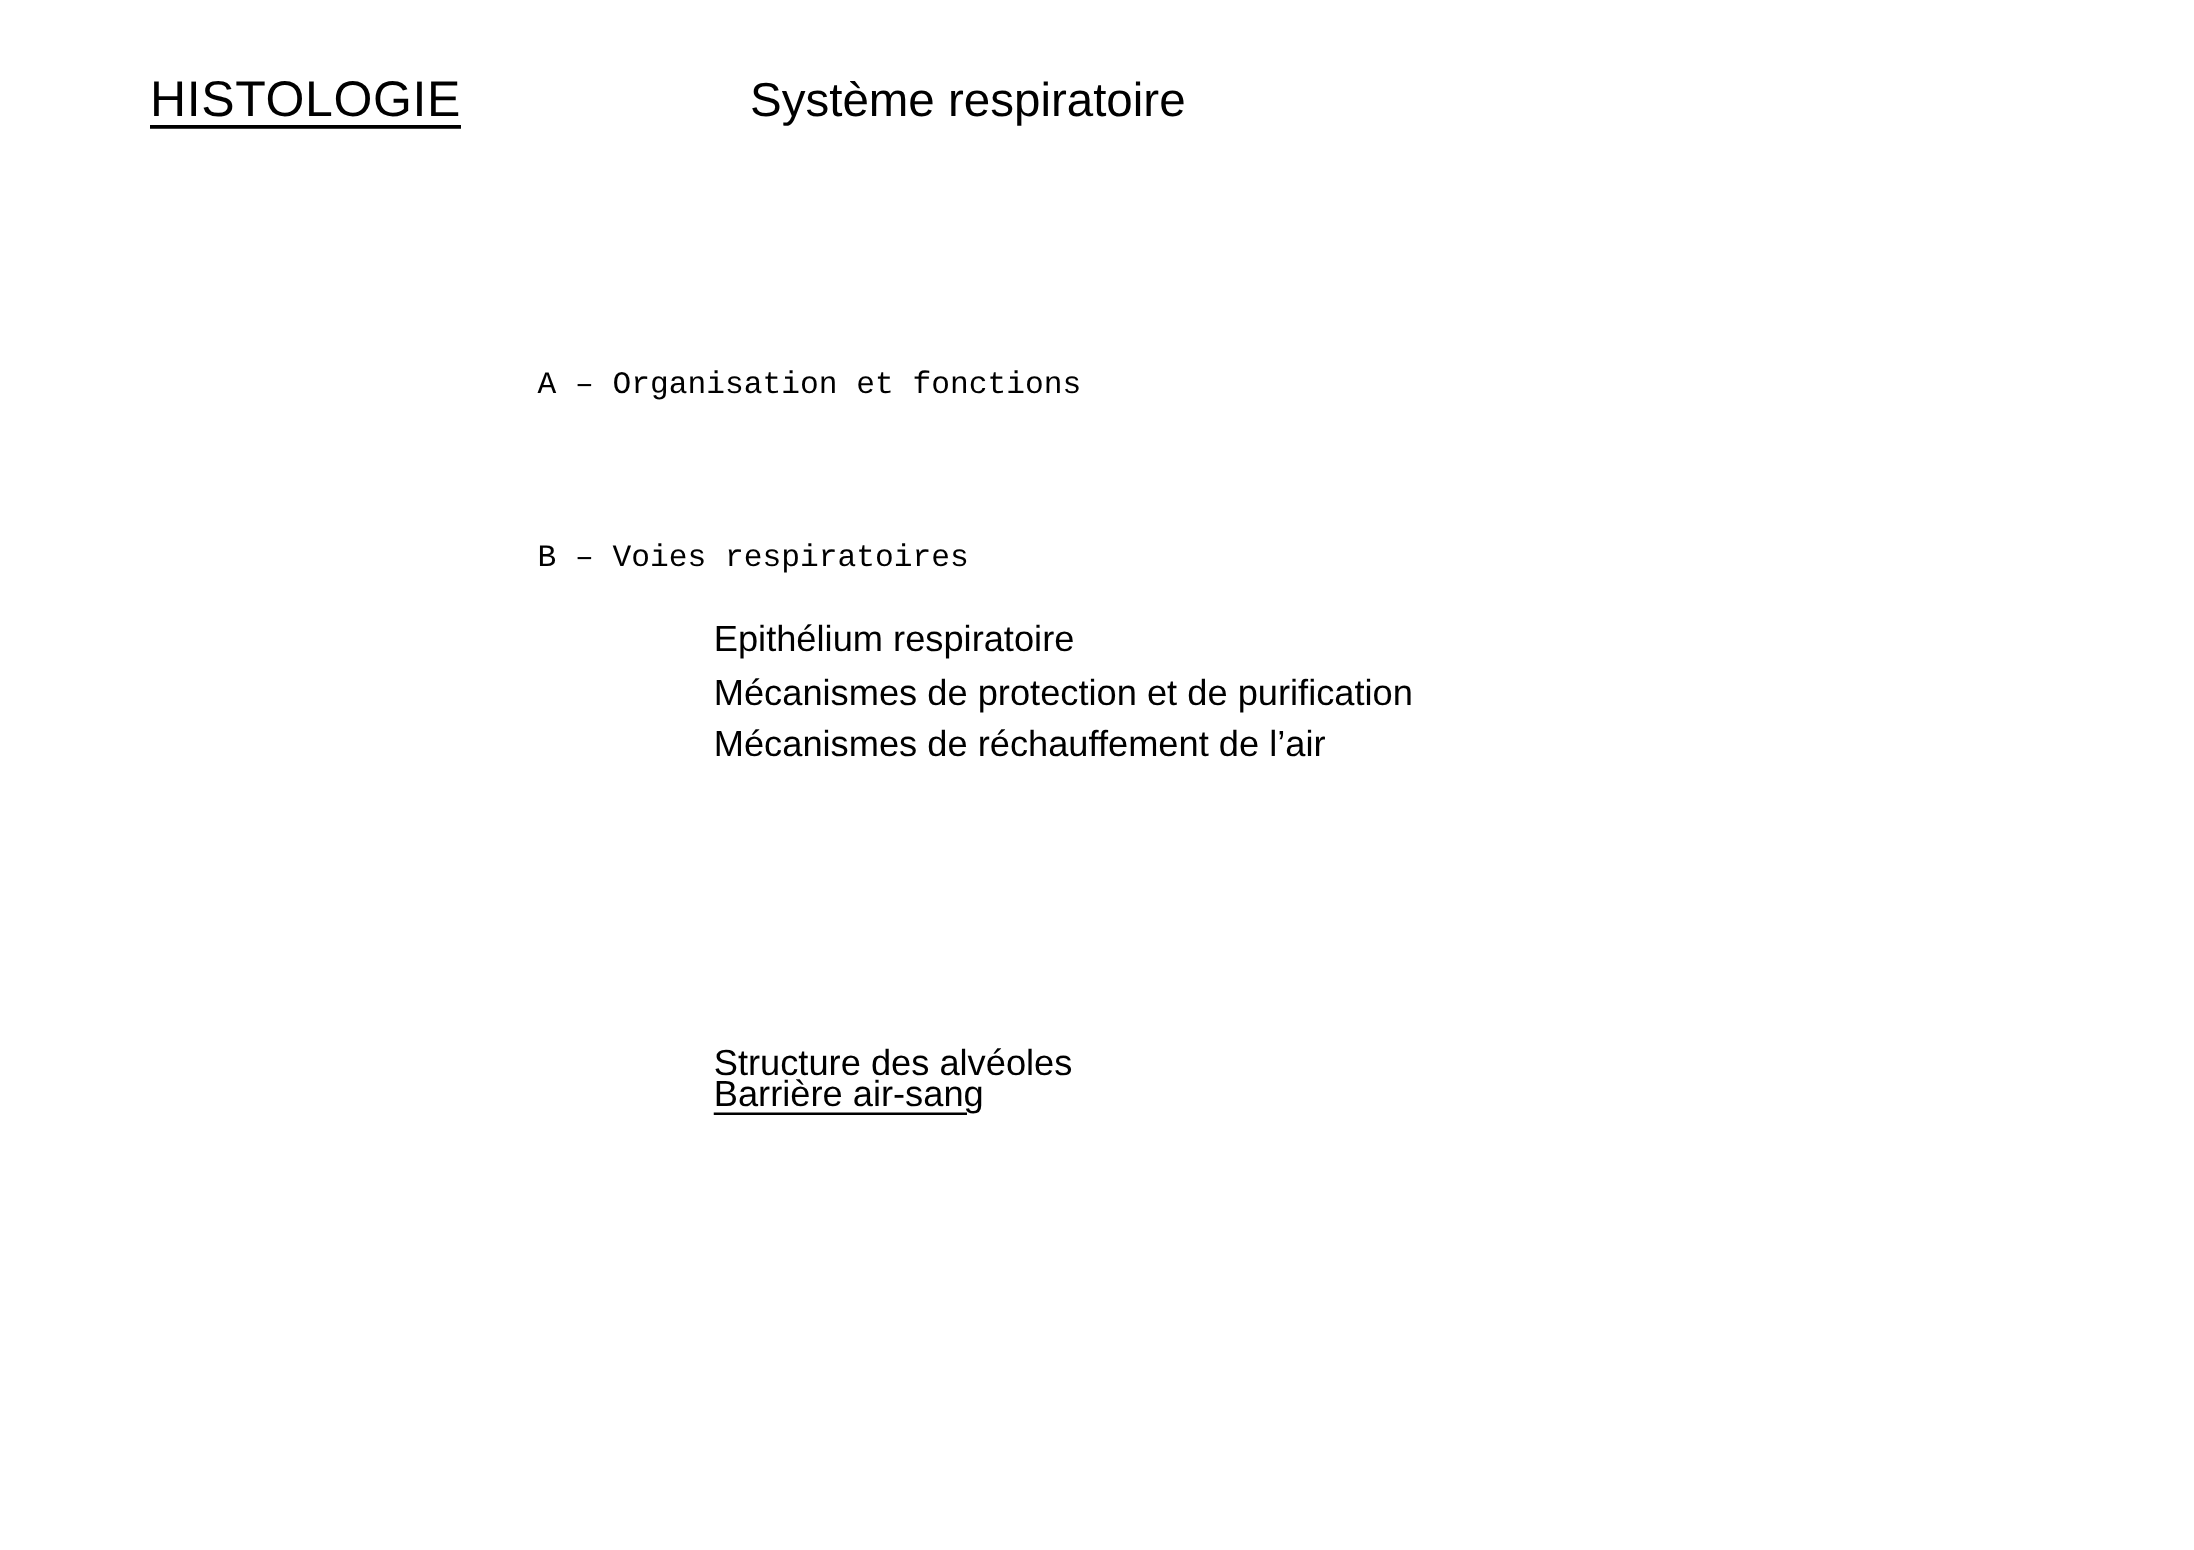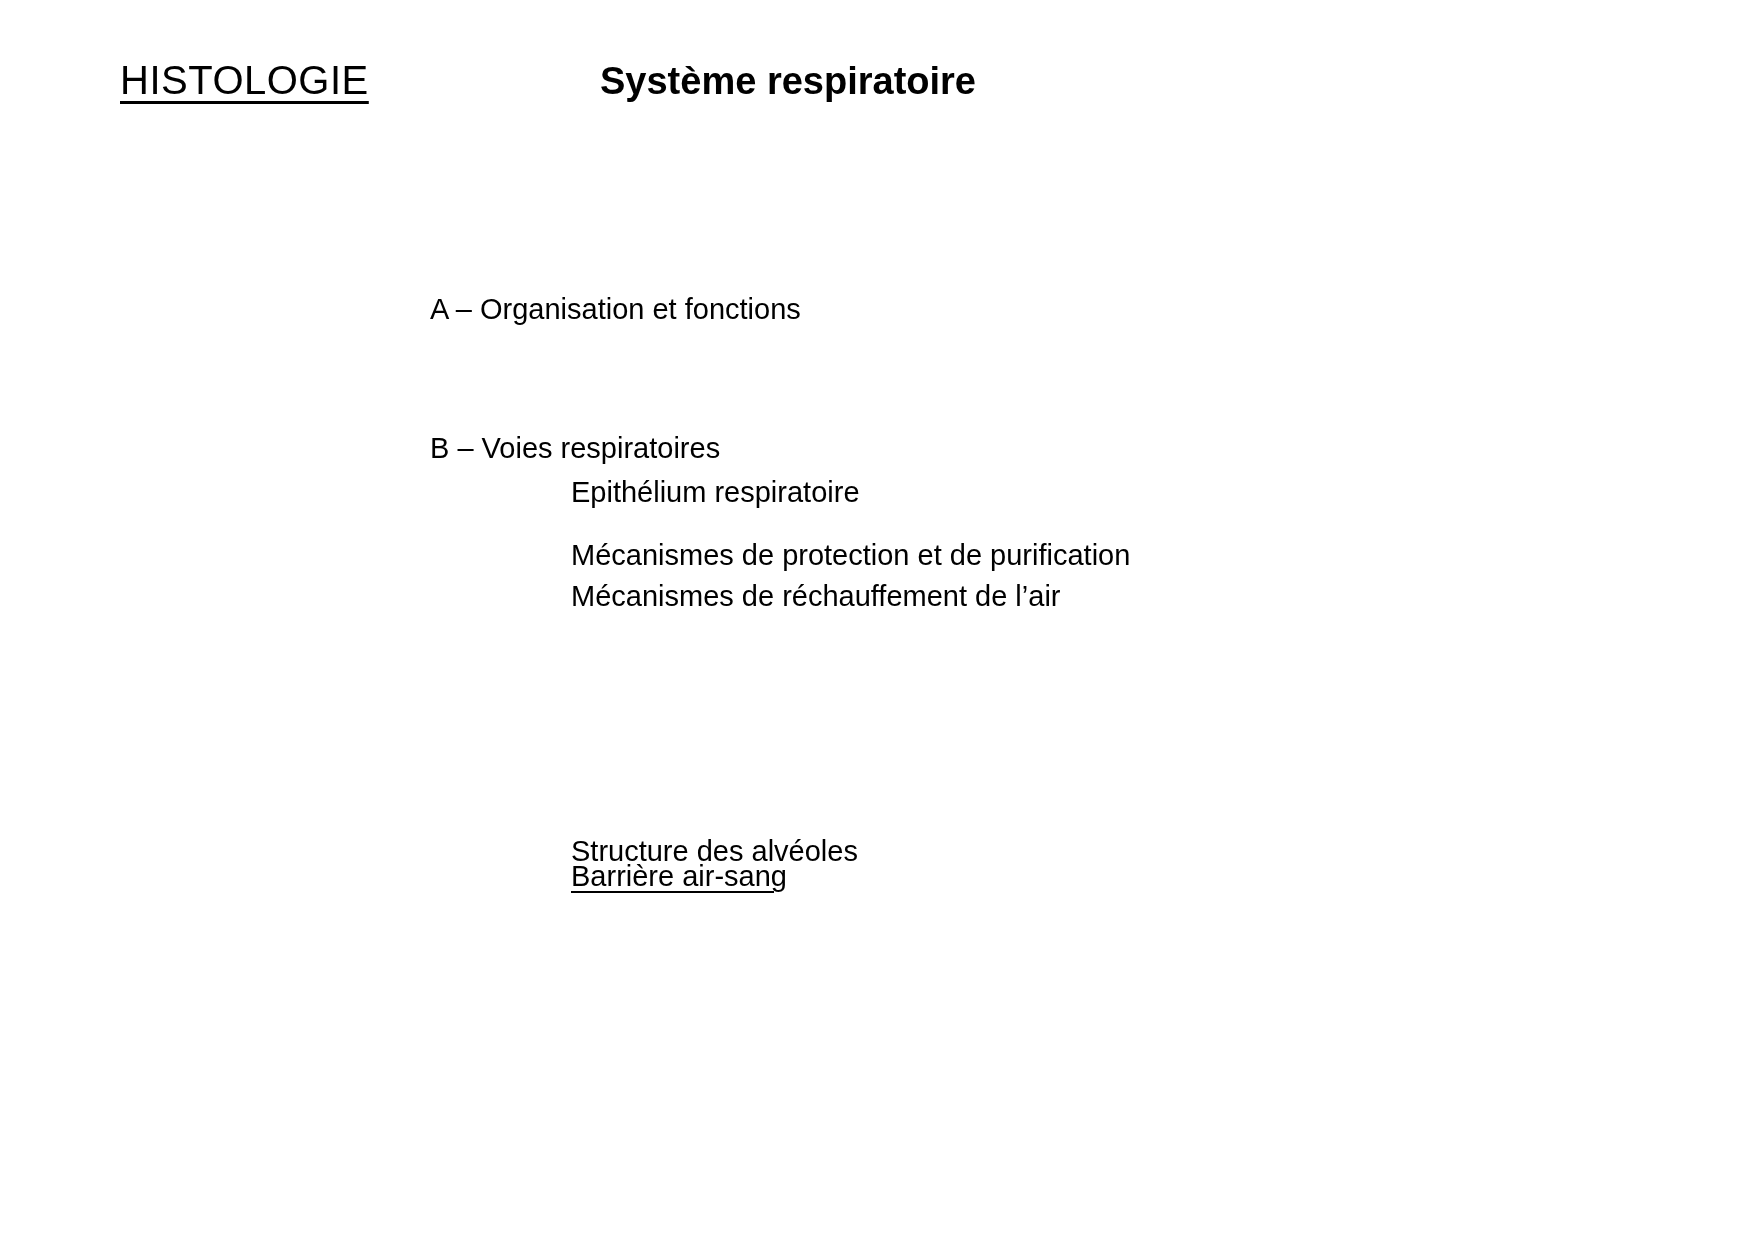--- a/index.html
+++ b/index.html
@@ -24,38 +24,39 @@
     letter-spacing: 0.5px;
     text-decoration: underline;
     text-decoration-thickness: 3px;
     text-underline-offset: 7px;
   }
   .page-title {
     position: absolute;
     left: 600px;
     top: 60px;
     font-size: 38px;
-    font-weight: 700;
+    font-weight: 400;
   }
   .section-heading {
     position: absolute;
     left: 430px;
-    font-size: 29px;
+    font-size: 25px;
     font-weight: 400;
+    font-family: Liberation Mono, monospace;
   }
   .sec-a { top: 293px; }
   .sec-b { top: 432px; }
   .sec-c { top: 754px; }
   .sub-item {
     position: absolute;
     left: 571px;
     font-size: 29px;
     font-weight: 400;
   }
-  .b-item-0 { top: 476px; }
+  .b-item-0 { top: 496px; }
   .b-item-1 { top: 539px; }
   .b-item-2 { top: 580px; }
   .b-item-3 { top: 620px; }
   .c-item-0 { top: 818px; margin-top: 17px; }
   .c-item-1 { top: 860px; }
   .underlined {
     text-decoration: underline;
     text-decoration-thickness: 2px;
     text-underline-offset: 5px;
     text-align: right;

